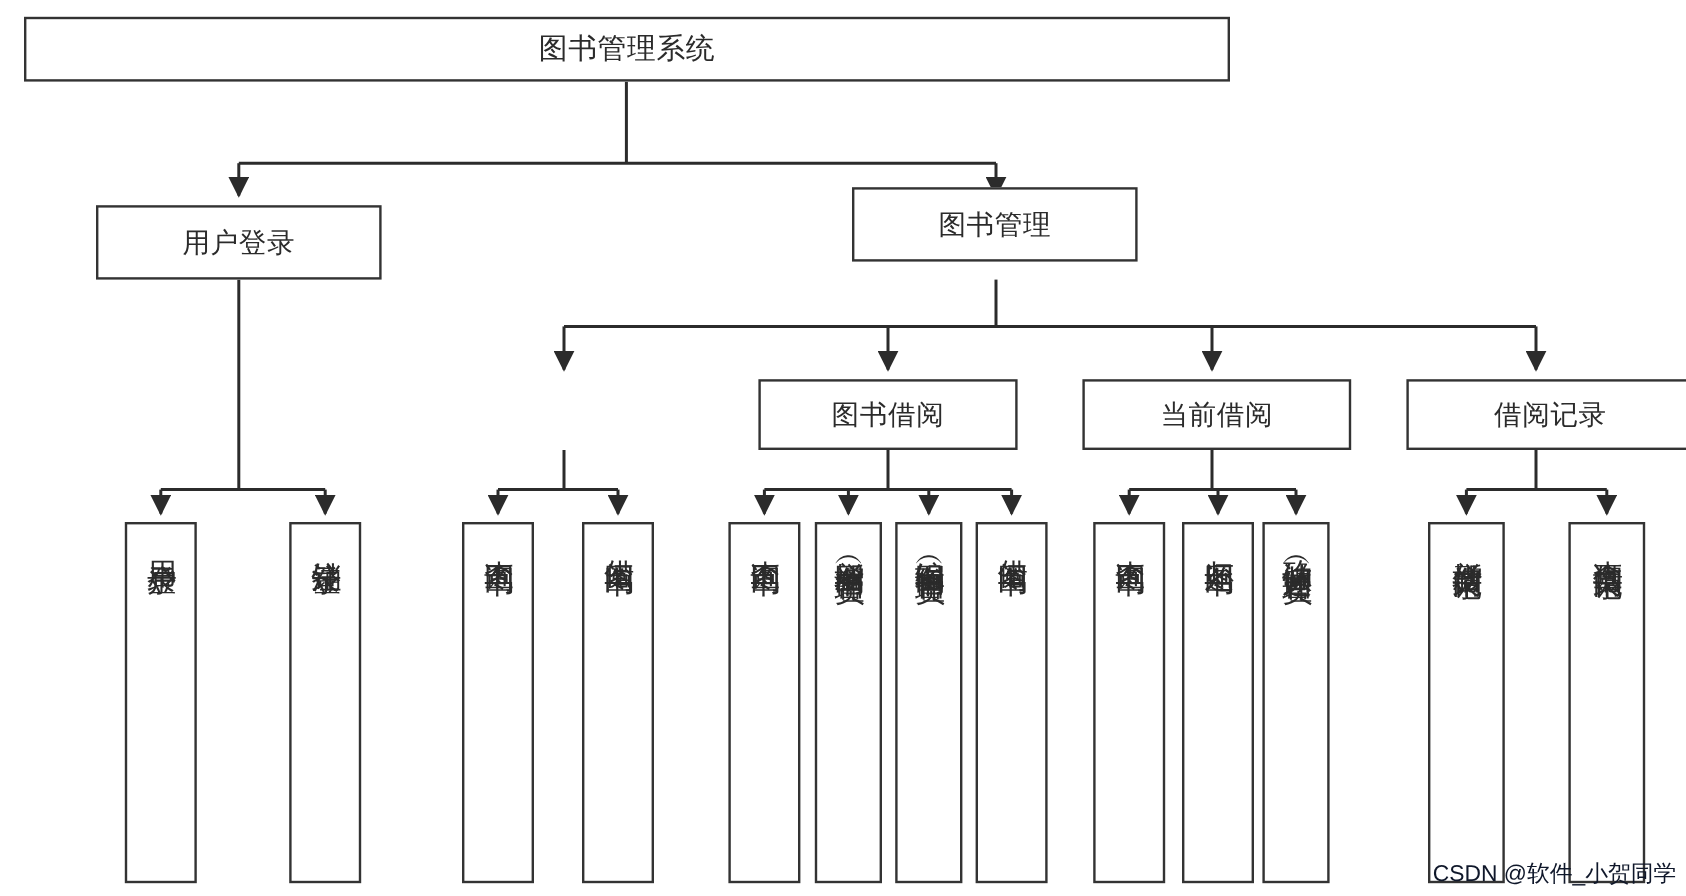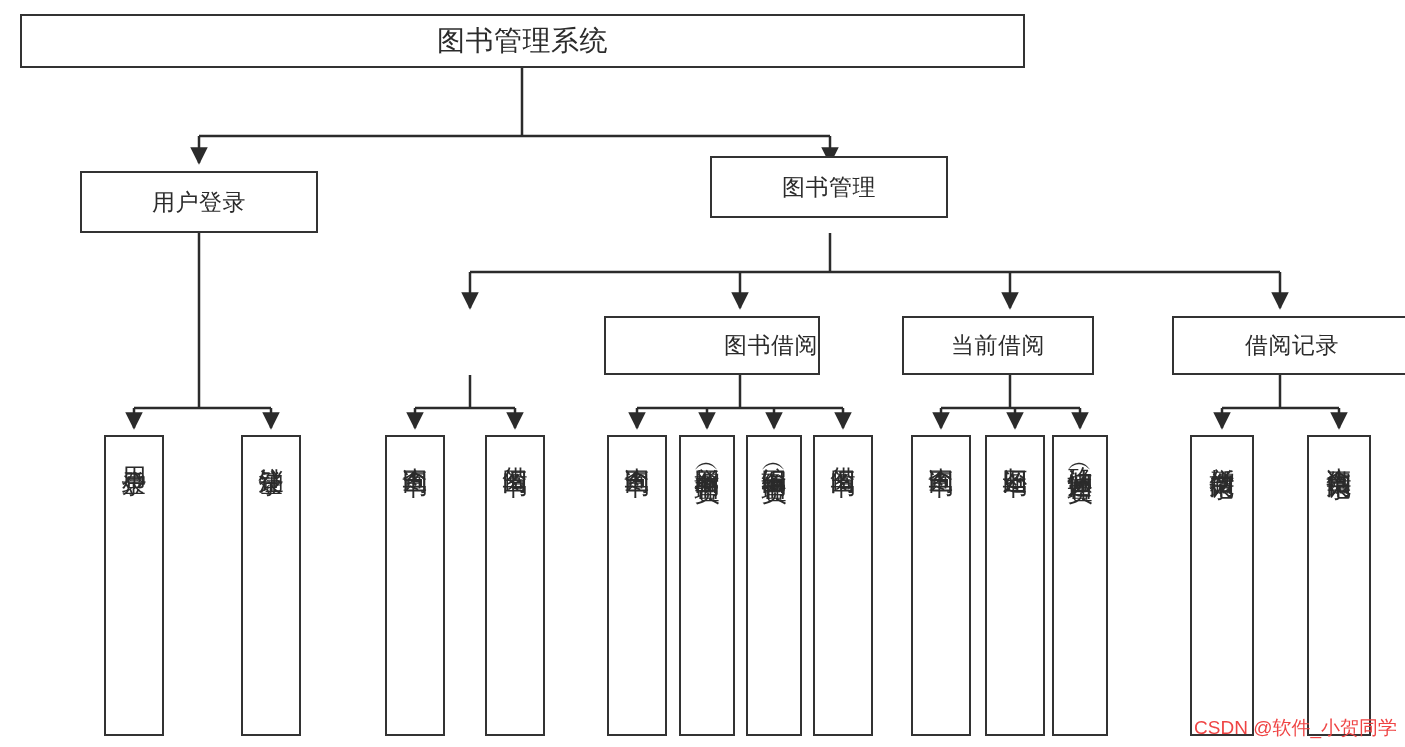--- a/index.html
+++ b/index.html
@@ -36,41 +36,41 @@
   .node-label {
     color: #2b2b2b;
     letter-spacing: 0.5px;
     line-height: 1.15;
     white-space: nowrap;
   }
   .node.horizontal .node-label {
     font-size: 23px;
   }
   .node.root .node-label {
-    font-size: 28px;
+    font-size: 24px;
     text-align: center;
   }
   .node.leaf {
     align-items: flex-start;
     padding-top: 10px;
   }
   .node.leaf .node-label {
     writing-mode: vertical-rl;
     text-orientation: upright;
     font-size: 25px;
     line-height: 1.08;
     letter-spacing: 2px;
     white-space: normal;
   }
   .watermark {
     position: absolute;
     right: 8px;
     bottom: 6px;
     font-size: 19px;
-    color: #ef4444;
+    color: #0f172a;
     z-index: 3;
     white-space: nowrap;
     font-family: "Liberation Sans", "DejaVu Sans", sans-serif;
   }
 </style>
 </head>
 <body>
 
 <div id="canvas">
 
@@ -144,24 +144,24 @@
     <span class="node-label">图书管理系统</span>
   </div>
 
   <div class="node horizontal" style="left:80px; top:171px; width:238px; height:62px;">
     <span class="node-label">用户登录</span>
   </div>
   <div class="node horizontal" style="left:710px; top:156px; width:238px; height:62px;">
     <span class="node-label">图书管理</span>
   </div>
 
-  <div class="node horizontal" style="left:604px; top:316px; width:216px; height:59px;justify-content:flex-end;">
+  <div class="node horizontal" style="left:632px; top:316px; width:216px; height:59px;">
     <span class="node-label">图书借阅</span>
   </div>
-  <div class="node horizontal" style="left:902px; top:316px; width:192px; height:59px;">
+  <div class="node horizontal" style="left:902px; top:316px; width:224px; height:59px;">
     <span class="node-label">当前借阅</span>
   </div>
   <div class="node horizontal" style="left:1172px; top:316px; width:240px; height:59px;">
     <span class="node-label">借阅记录</span>
   </div>
 
   <div class="node leaf" style="left:104px; top:435px; width:60px; height:301px;">
     <span class="node-label">用户登录</span>
   </div>
   <div class="node leaf" style="left:241px; top:435px; width:60px; height:301px;">

